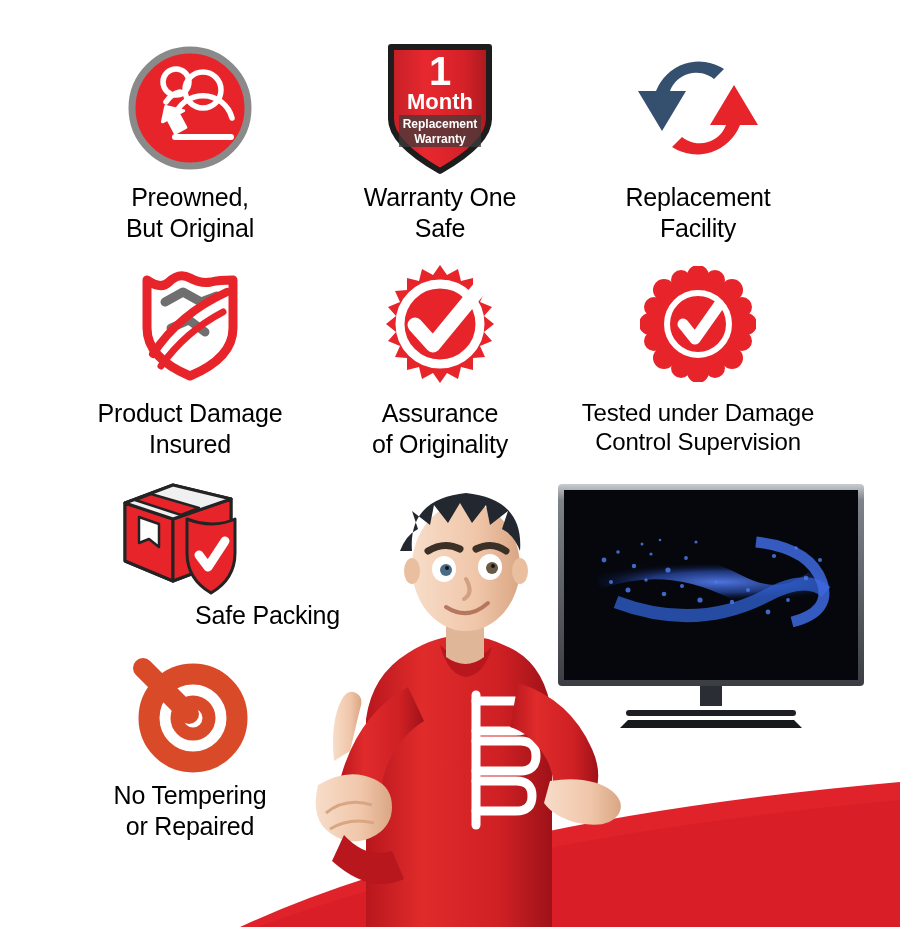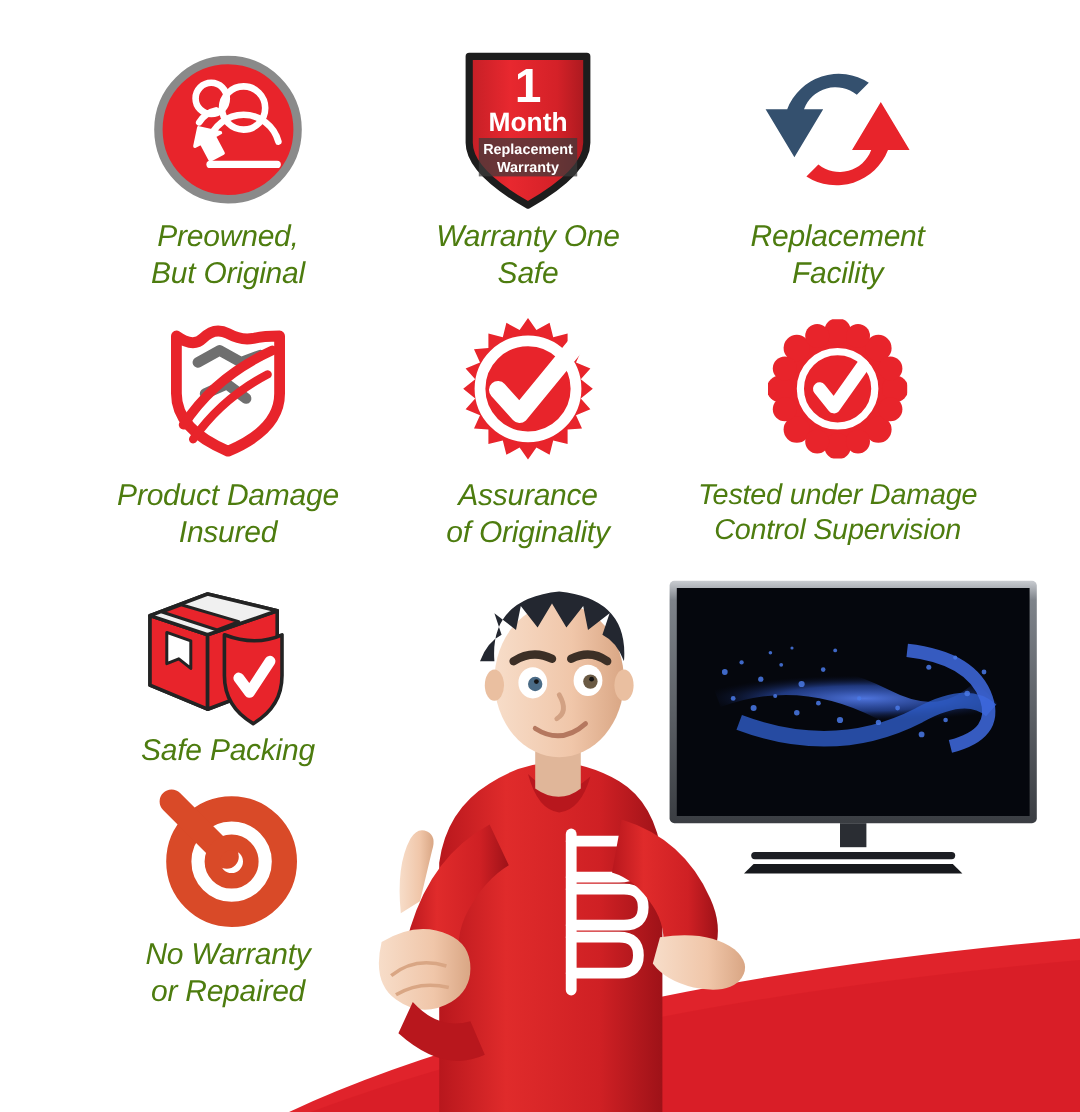--- a/index.html
+++ b/index.html
@@ -29,30 +29,29 @@
     height: 148px;
     display: flex;
     align-items: center;
     justify-content: center;
   }
   .feature .caption {
     font-family: "Liberation Sans", sans-serif;
     font-size: 25px;
     line-height: 1.22;
     font-weight: 500;
-    color: #4d7c0f;
+    color: #000000;
     letter-spacing: -0.2px;
     white-space: pre-line;
-    font-style: italic;
   }
 
   
   .r1 { top: 34px; }
   .r2 { top: 250px; }
-  .r3 { top: 482px; }
+  .r3 { top: 472px; text-align: right; }
   .r4 { top: 652px; }
   .c1 { left: 40px; }
   .c2 { left: 290px; }
   .c3 { left: 548px; }
 
   .f-tested .caption { font-size: 24px; }
   .f-packing .icon-wrap { height: 128px; }
   .f-tamper .icon-wrap { height: 128px; }
 
   
@@ -233,21 +232,21 @@
     <div class="icon-wrap">
       <svg width="126" height="124" viewBox="0 0 126 124">
         <circle cx="66" cy="64" r="44" fill="none" stroke="#d94a28" stroke-width="21"></circle>
 
         <path d="M16 14 L62 60" fill="none" stroke="#d94a28" stroke-width="20" stroke-linecap="round"></path>
 
         <path d="M56 52 a16 16 0 1 0 18 18 a16 16 0 1 1 -18 -18 Z" fill="#d94a28"></path>
         <circle cx="66" cy="64" r="16" fill="none" stroke="#d94a28" stroke-width="13"></circle>
       </svg>
     </div>
-    <div class="caption">No Warranty
+    <div class="caption">No Tempering
 or Repaired</div>
   </div>
 
   <svg id="tv" viewBox="0 0 310 250" class="layer-bottom">
     <defs>
       <linearGradient id="bezel" x1="0" y1="0" x2="0" y2="1">
         <stop offset="0%" stop-color="#c9ccd1"></stop>
         <stop offset="8%" stop-color="#7e838a"></stop>
         <stop offset="100%" stop-color="#3a3d42"></stop>
       </linearGradient>

